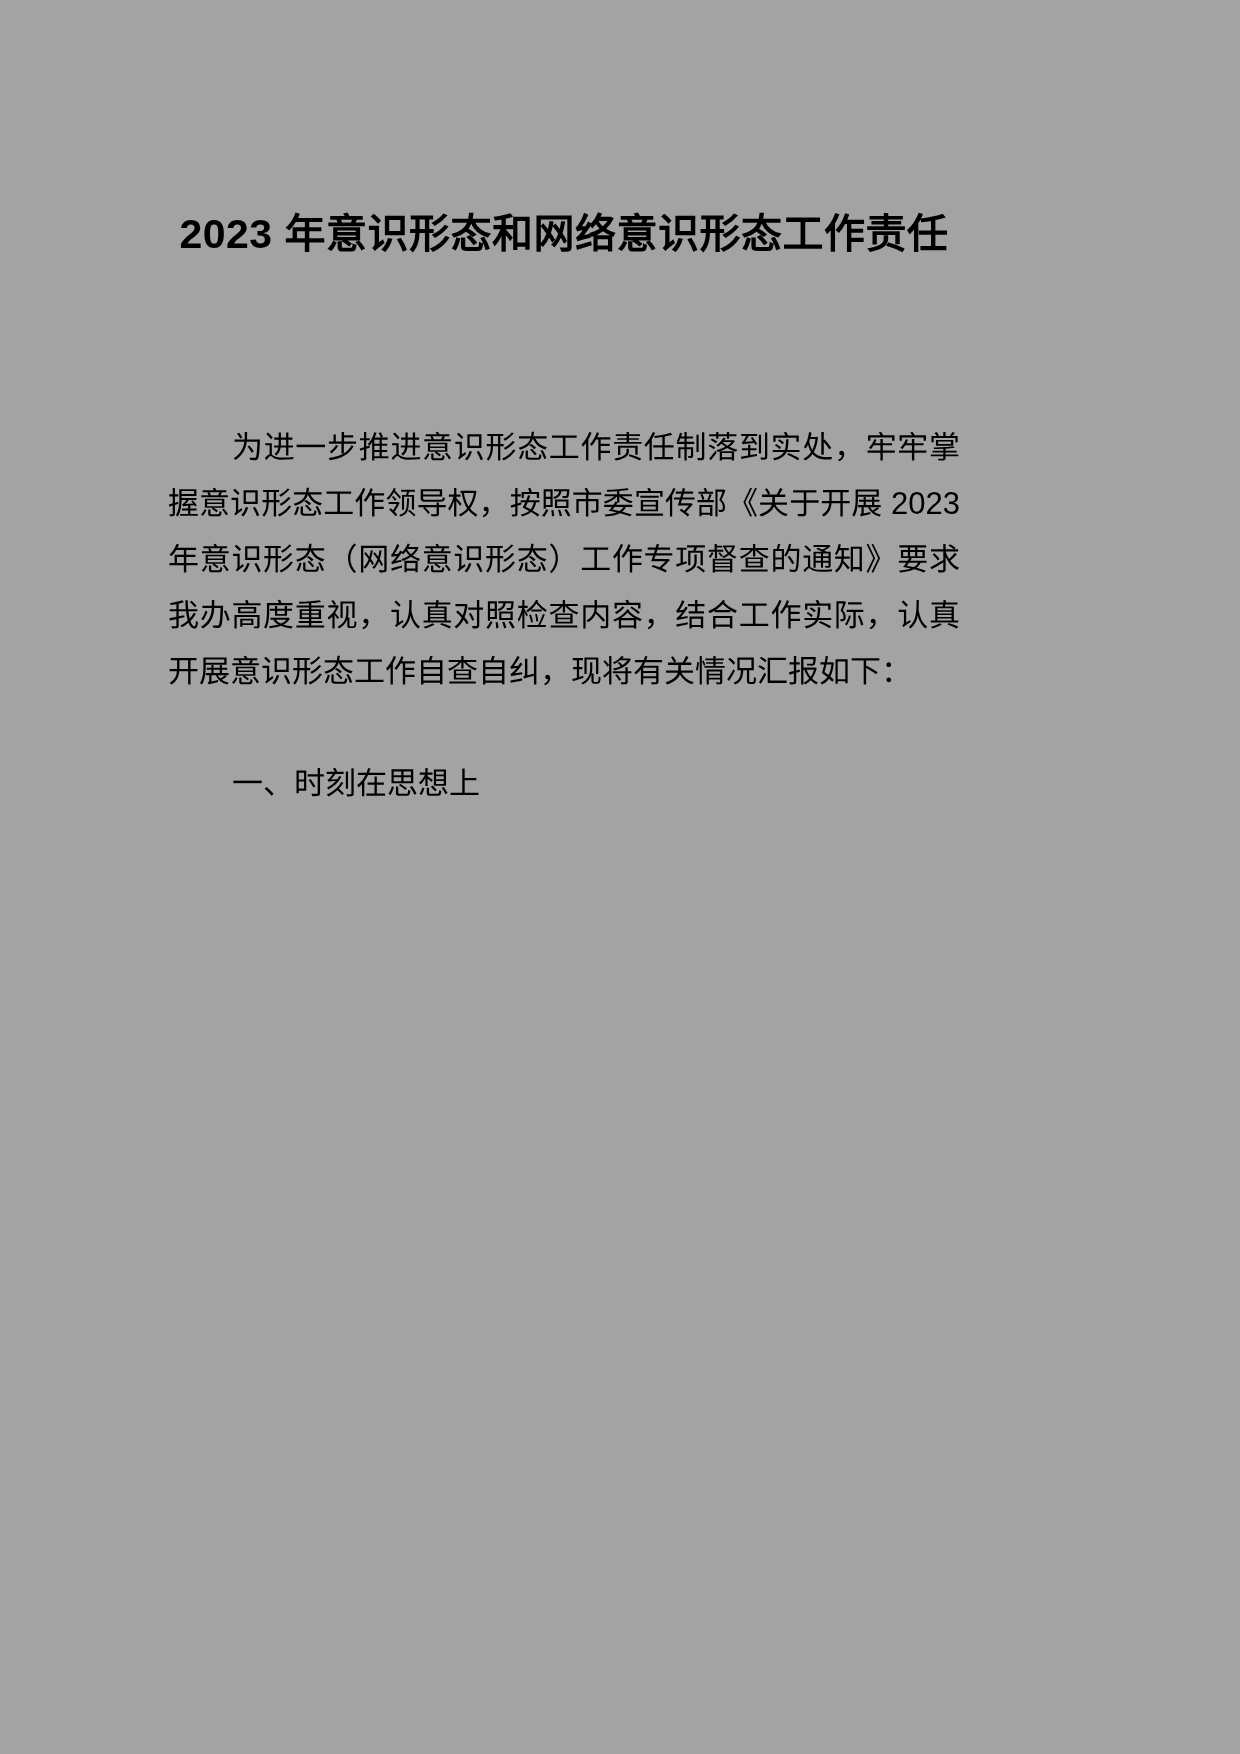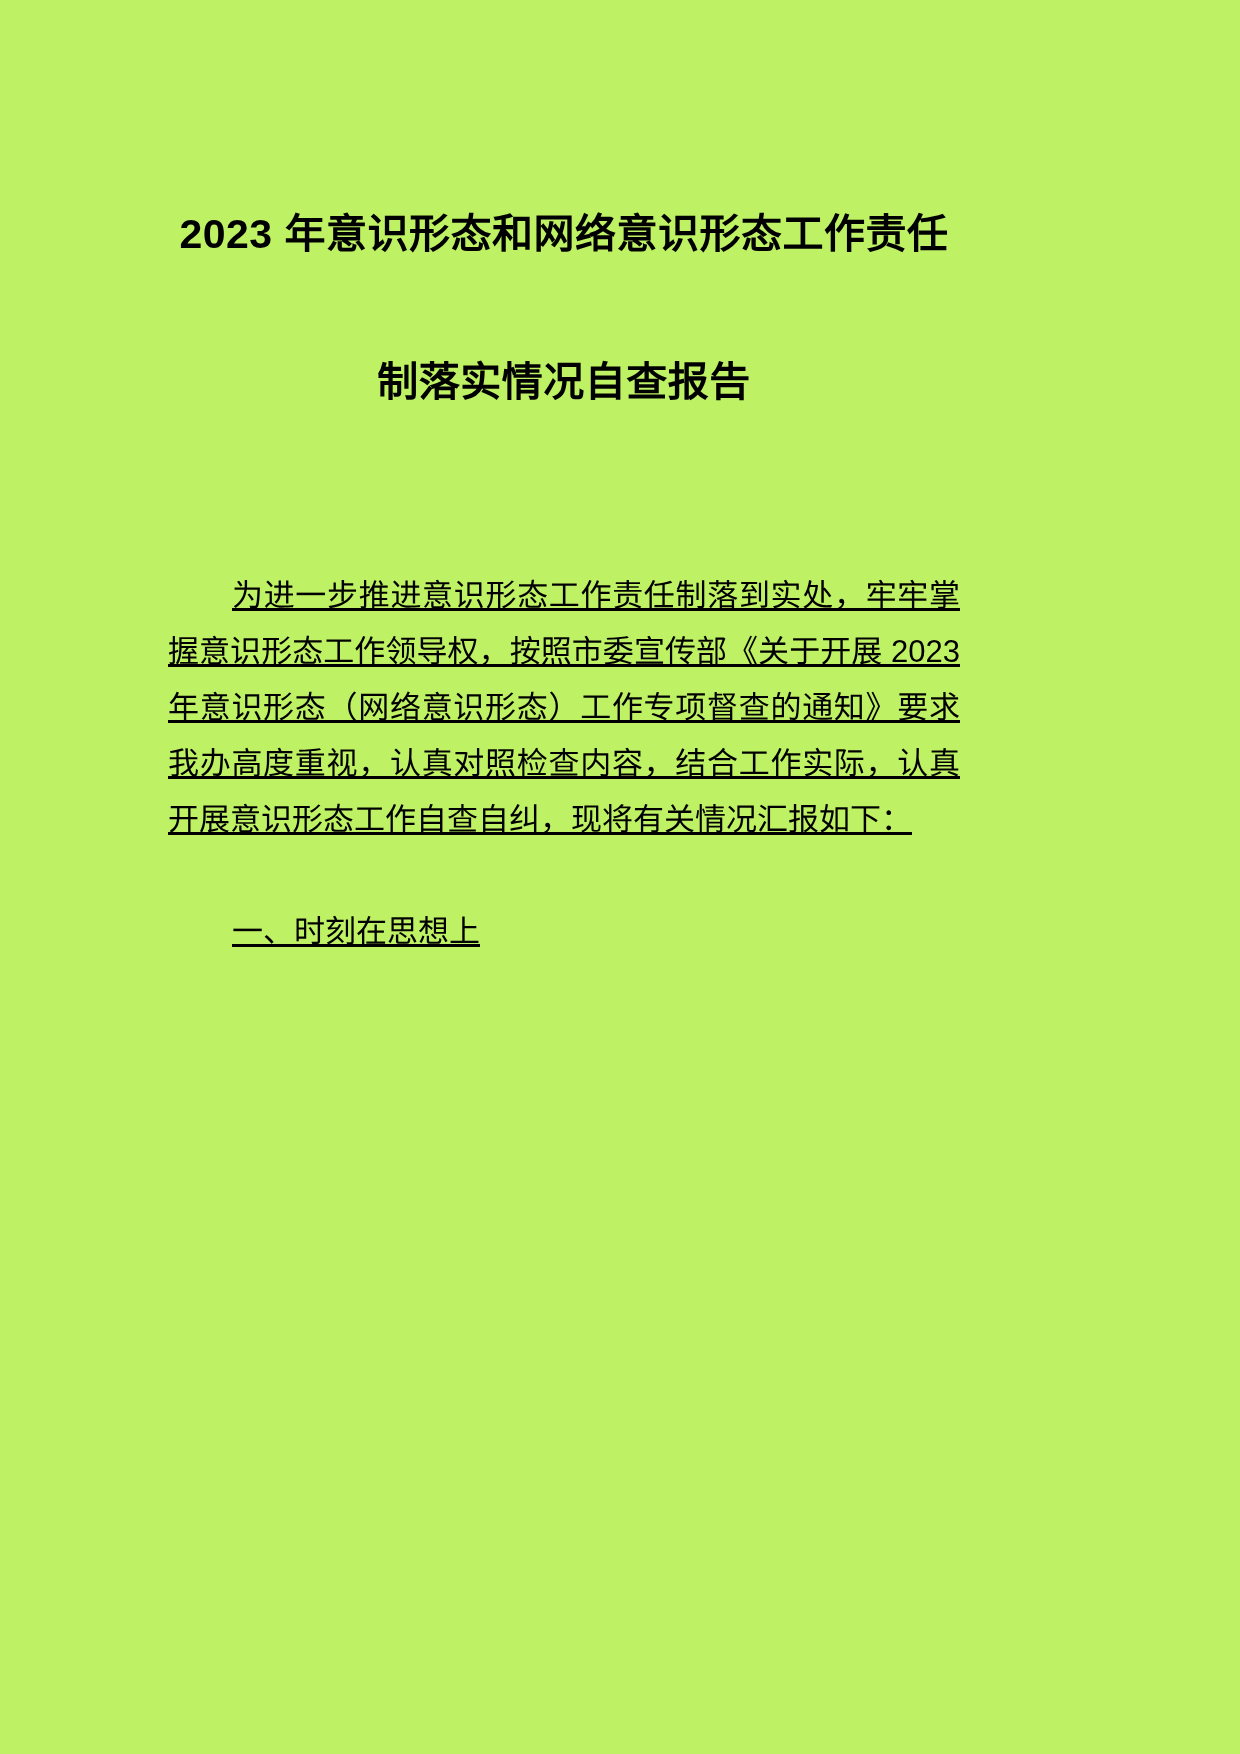--- a/index.html
+++ b/index.html
@@ -10,21 +10,21 @@
   }
   body {
     font-family: "Liberation Sans", "DejaVu Sans", sans-serif;
     color: #000000;
   }
   .page {
     position: relative;
     width: 1240px;
     height: 1754px;
     margin: 0 auto;
-    background: #bef264;
+    background: #a3a3a3;
     box-sizing: border-box;
     overflow: hidden;
   }
   .content {
     position: absolute;
     left: 168px;
     top: 0;
     width: 792px;
   }
   
@@ -39,21 +39,20 @@
     color: #000000;
     font-family: "Liberation Sans", "DejaVu Sans", sans-serif;
   }
   .doc-title .title-line {
     display: block;
     white-space: nowrap;
   }
   
   .body-block {
     margin-top: 112px;
-    text-decoration: underline;
   }
   p.para {
     margin: 0;
     font-size: 31px;
     line-height: 56px;
     text-align: justify;
     text-justify: inter-ideograph;
     text-indent: 64px;
     color: #000000;
     word-break: break-all;
@@ -70,21 +69,20 @@
   }
 </style>
 </head>
 <body>
 
 <div class="page">
   <div class="content">
 
     <h1 class="doc-title">
       <span class="title-line">2023 年意识形态和网络意识形态工作责任</span>
-      <span class="title-line">制落实情况自查报告</span>
     </h1>
 
     <div class="body-block">
 
       <p class="para">为进一步推进意识形态工作责任制落到实处，牢牢掌握意识形态工作领导权，按照市委宣传部《关于开展 2023 年意识形态（网络意识形态）工作专项督查的通知》要求我办高度重视，认真对照检查内容，结合工作实际，认真开展意识形态工作自查自纠，现将有关情况汇报如下：</p>
 
       <p class="para heading">一、时刻在思想上</p>
 
 
     </div>

